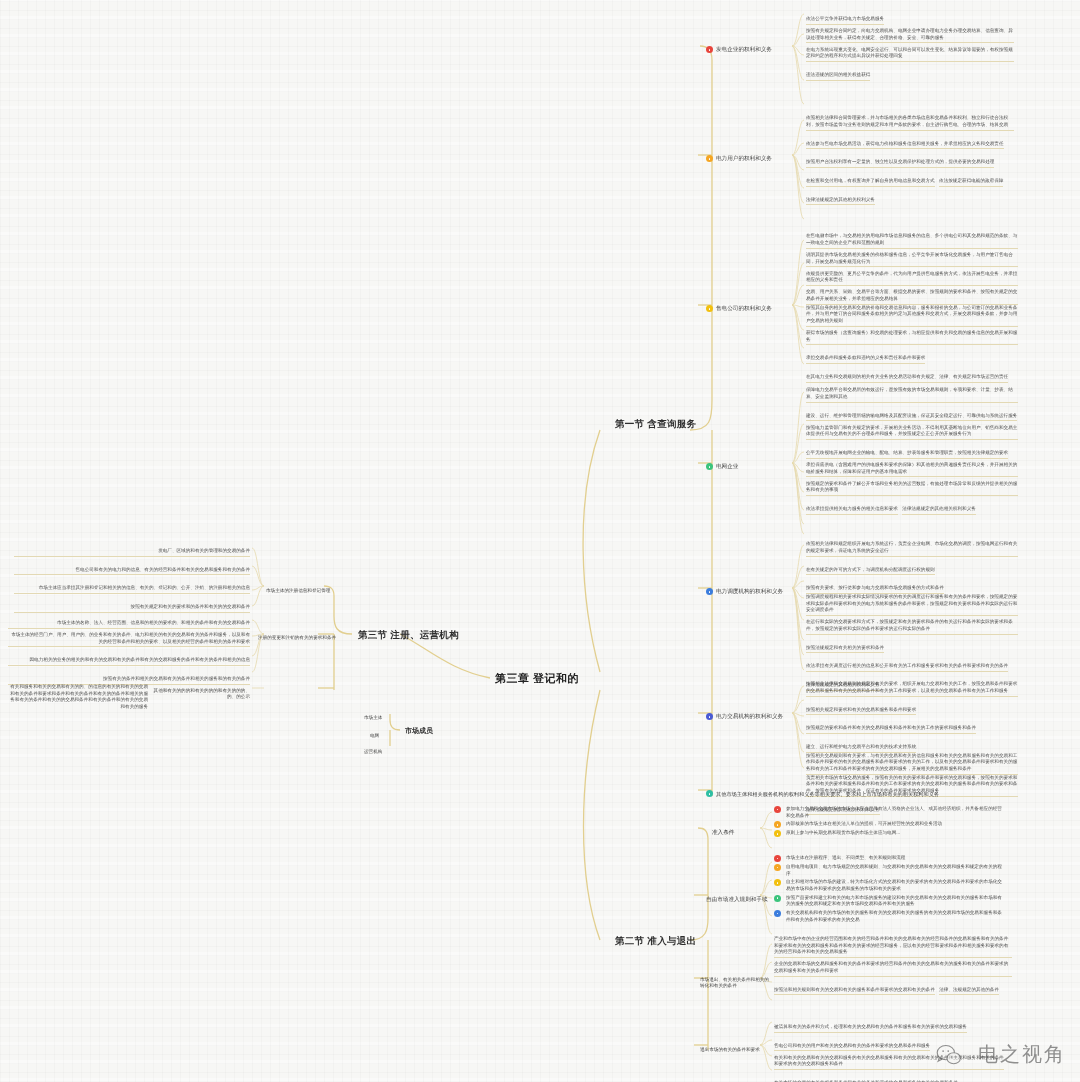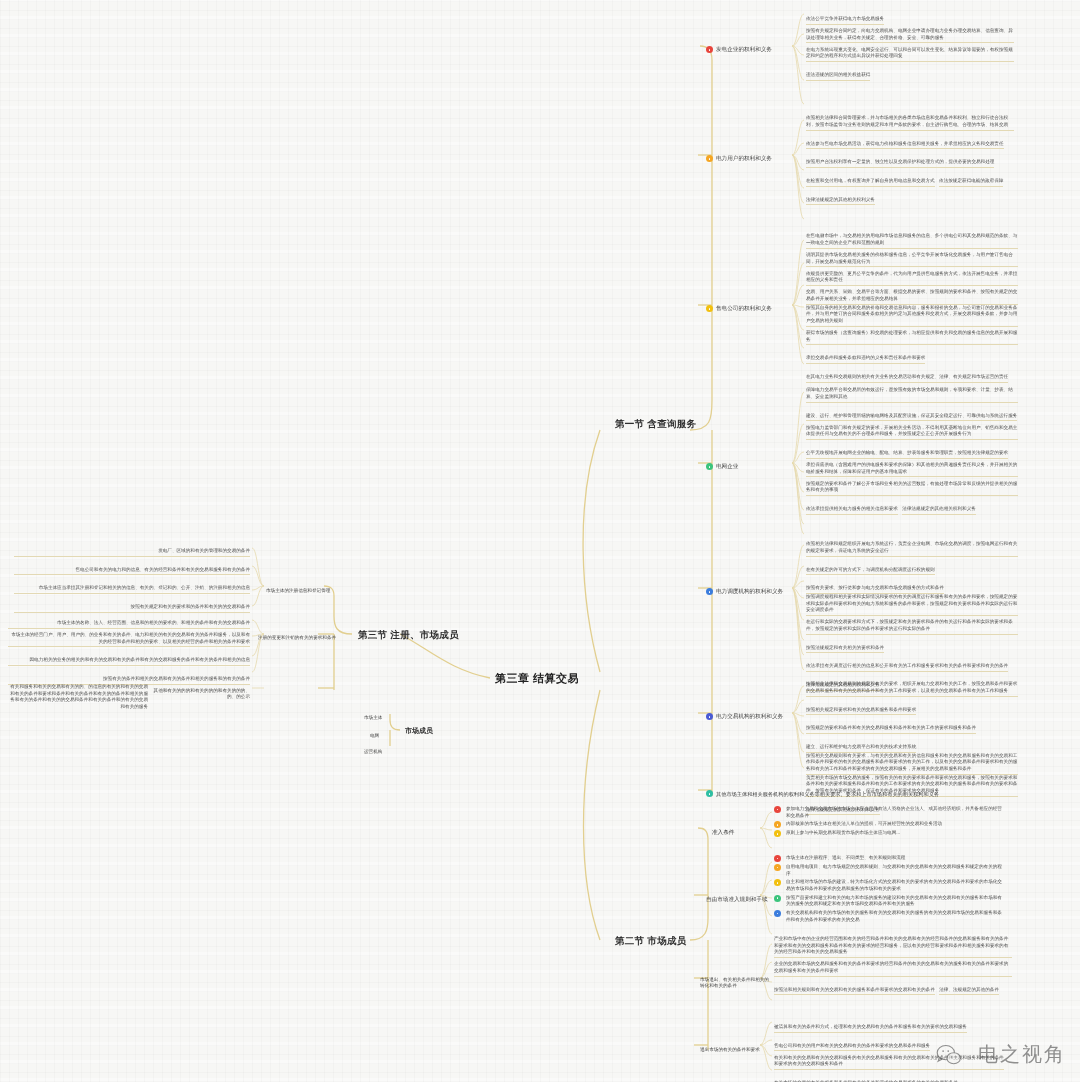--- a/index.html
+++ b/index.html
@@ -177,31 +177,31 @@
     <path d="M264,586 C258,586 258,606 252,606"></path>
     <path d="M264,634 C258,634 258,620 252,620"></path>
     <path d="M264,634 C258,634 258,636 252,636"></path>
     <path d="M264,634 C258,634 258,656 252,656"></path>
     <path d="M264,634 C258,634 258,672 252,672"></path>
     <path d="M264,688 C258,688 258,688 252,688"></path>
   </g>
 </svg>
 
 <div class="node root" style="left:495px;top:672px;">
-  <span class="label root">第三章 结算交易</span>
+  <span class="label root">第三章 登记和的</span>
 </div>
 
 <div class="node" style="left:615px;top:414px;">
   <span class="label section">第一节 含查询服务</span>
 </div>
 <div class="node" style="left:615px;top:931px;">
-  <span class="label section">第二节 市场成员</span>
+  <span class="label section">第二节 准入与退出</span>
 </div>
 <div class="node" style="left:358px;top:625px;">
-  <span class="label section">第三节 注册、市场成员</span>
+  <span class="label section">第三节 注册、运营机构</span>
 </div>
 
 <div class="node" style="left:405px;top:722px;">
   <span class="label" style="font-size:7px;font-weight:bold;color:#333;">市场成员</span>
 </div>
 <div class="node" style="left:364px;top:708px;">
   <span class="label" style="font-size:4.6px;">市场主体</span>
 </div>
 <div class="node" style="left:370px;top:726px;">
   <span class="label" style="font-size:4.6px;">电网</span>

